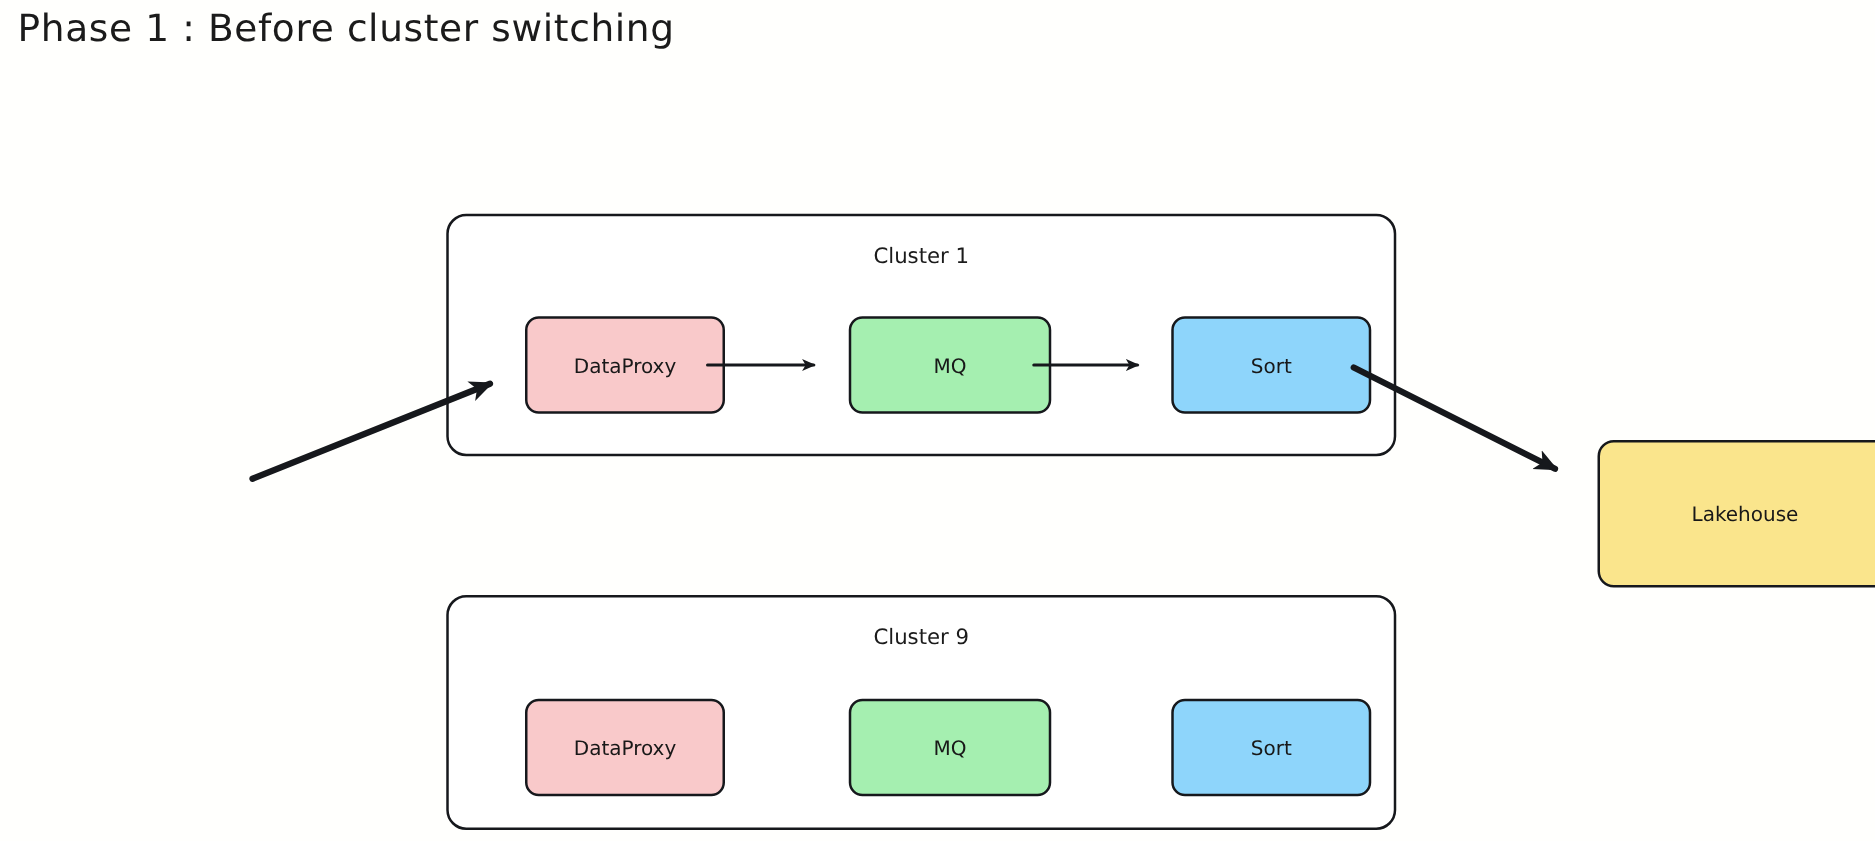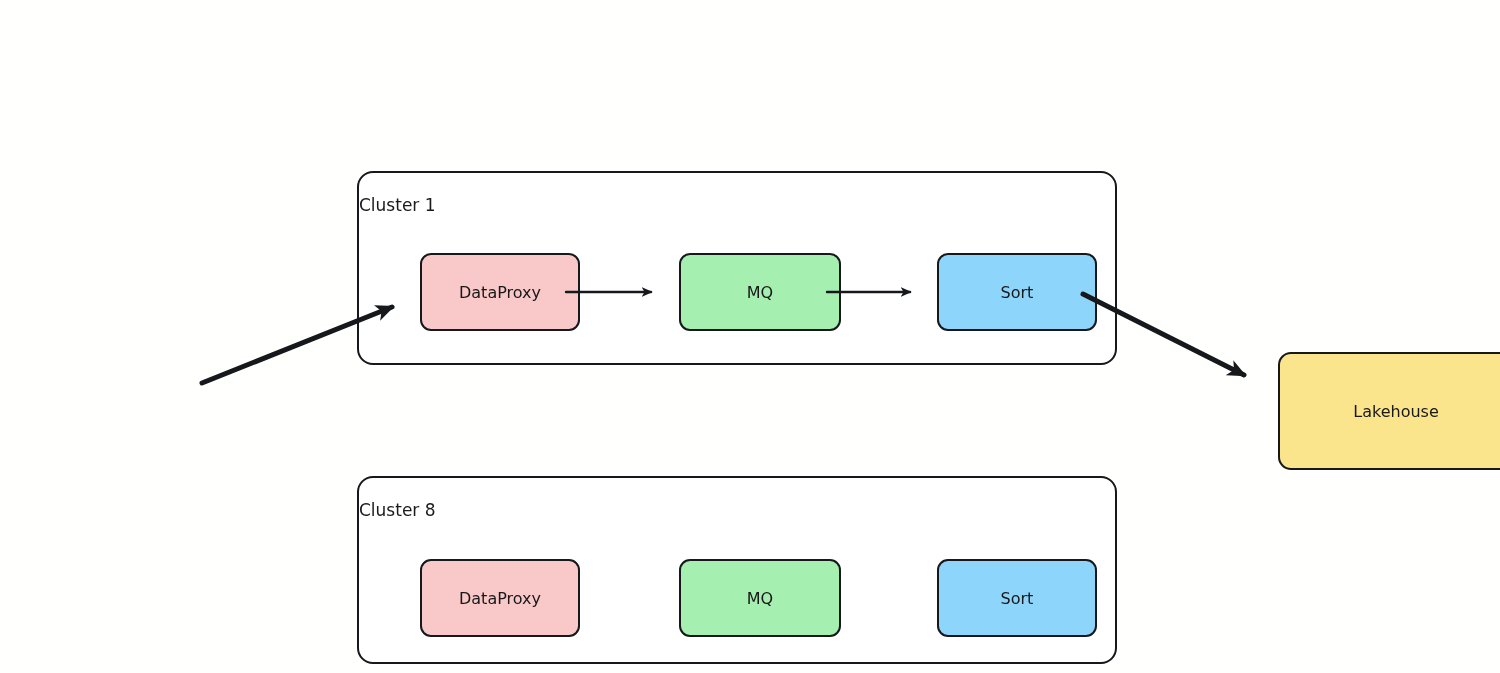--- a/index.html
+++ b/index.html
@@ -38,21 +38,21 @@
   .cluster {
     position: absolute;
     box-sizing: border-box;
     border: 2.6px solid #16181c;
     border-radius: 16px;
     background: #ffffff;
   }
   .cluster-label {
     position: absolute;
     width: 100%;
-    text-align: left;
+    text-align: center;
     font-size: 17px;
     color: #1b1b1b;
     white-space: nowrap;
   }
 
   
   .node {
     position: absolute;
     box-sizing: border-box;
     border: 2.8px solid #16181c;
@@ -77,36 +77,37 @@
     width: 1500px;
     height: 673px;
     pointer-events: none;
   }
 </style>
 </head>
 <body style="background: rgb(255, 255, 253);">
 
 <div id="canvas">
 
+  <div class="title">Phase 1 : Before cluster switching</div>
 
   <div class="cluster" id="box-cluster-1" style="left: 357px; top: 171px; width: 760px; height: 194px;">
     <div class="cluster-label" style="top: 22px;">Cluster 1</div>
   </div>
   <div class="node" id="node-dataproxy" style="left: 400px; top: 253px; width: 160px; height: 78px; background: rgb(249, 201, 202);">
     <span>DataProxy</span>
   </div>
   <div class="node" id="node-mq" style="left: 659px; top: 253px; width: 162px; height: 78px; background: rgb(165, 239, 176);">
     <span>MQ</span>
   </div>
   <div class="node" id="node-sort" style="left: 917px; top: 253px; width: 160px; height: 78px; background: rgb(142, 213, 251);">
     <span>Sort</span>
   </div>
 
   <div class="cluster" id="box-cluster-2" style="left: 357px; top: 476px; width: 760px; height: 188px;">
-    <div class="cluster-label" style="top: 22px;">Cluster 8</div>
+    <div class="cluster-label" style="top: 22px;">Cluster 9</div>
   </div>
   <div class="node" id="node-dataproxy2" style="left: 400px; top: 559px; width: 160px; height: 78px; background: rgb(249, 201, 202);">
     <span>DataProxy</span>
   </div>
   <div class="node" id="node-mq2" style="left: 659px; top: 559px; width: 162px; height: 78px; background: rgb(165, 239, 176);">
     <span>MQ</span>
   </div>
   <div class="node" id="node-sort2" style="left: 917px; top: 559px; width: 160px; height: 78px; background: rgb(142, 213, 251);">
     <span>Sort</span>
   </div>

